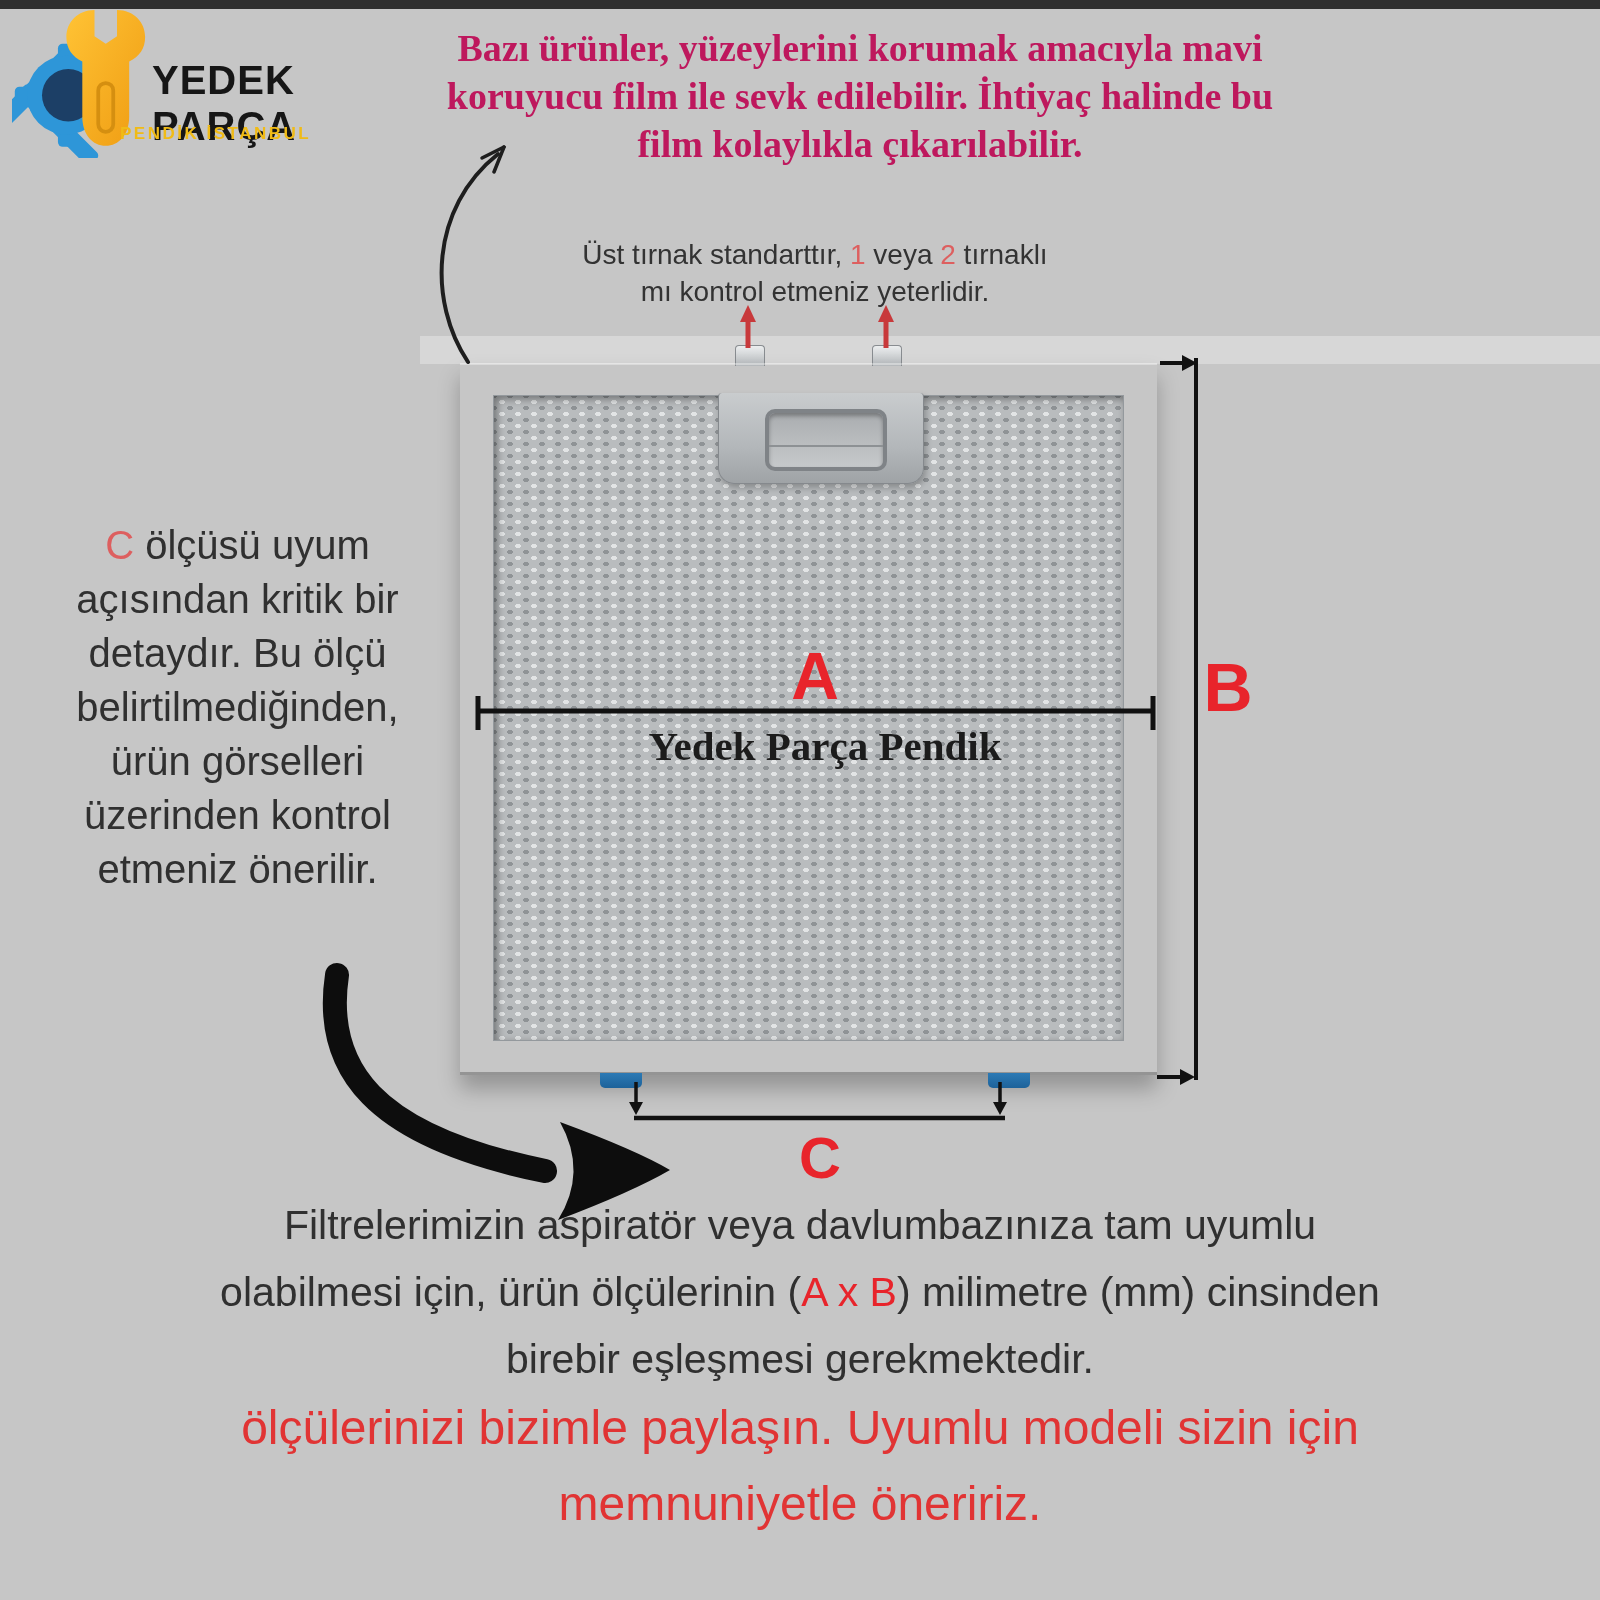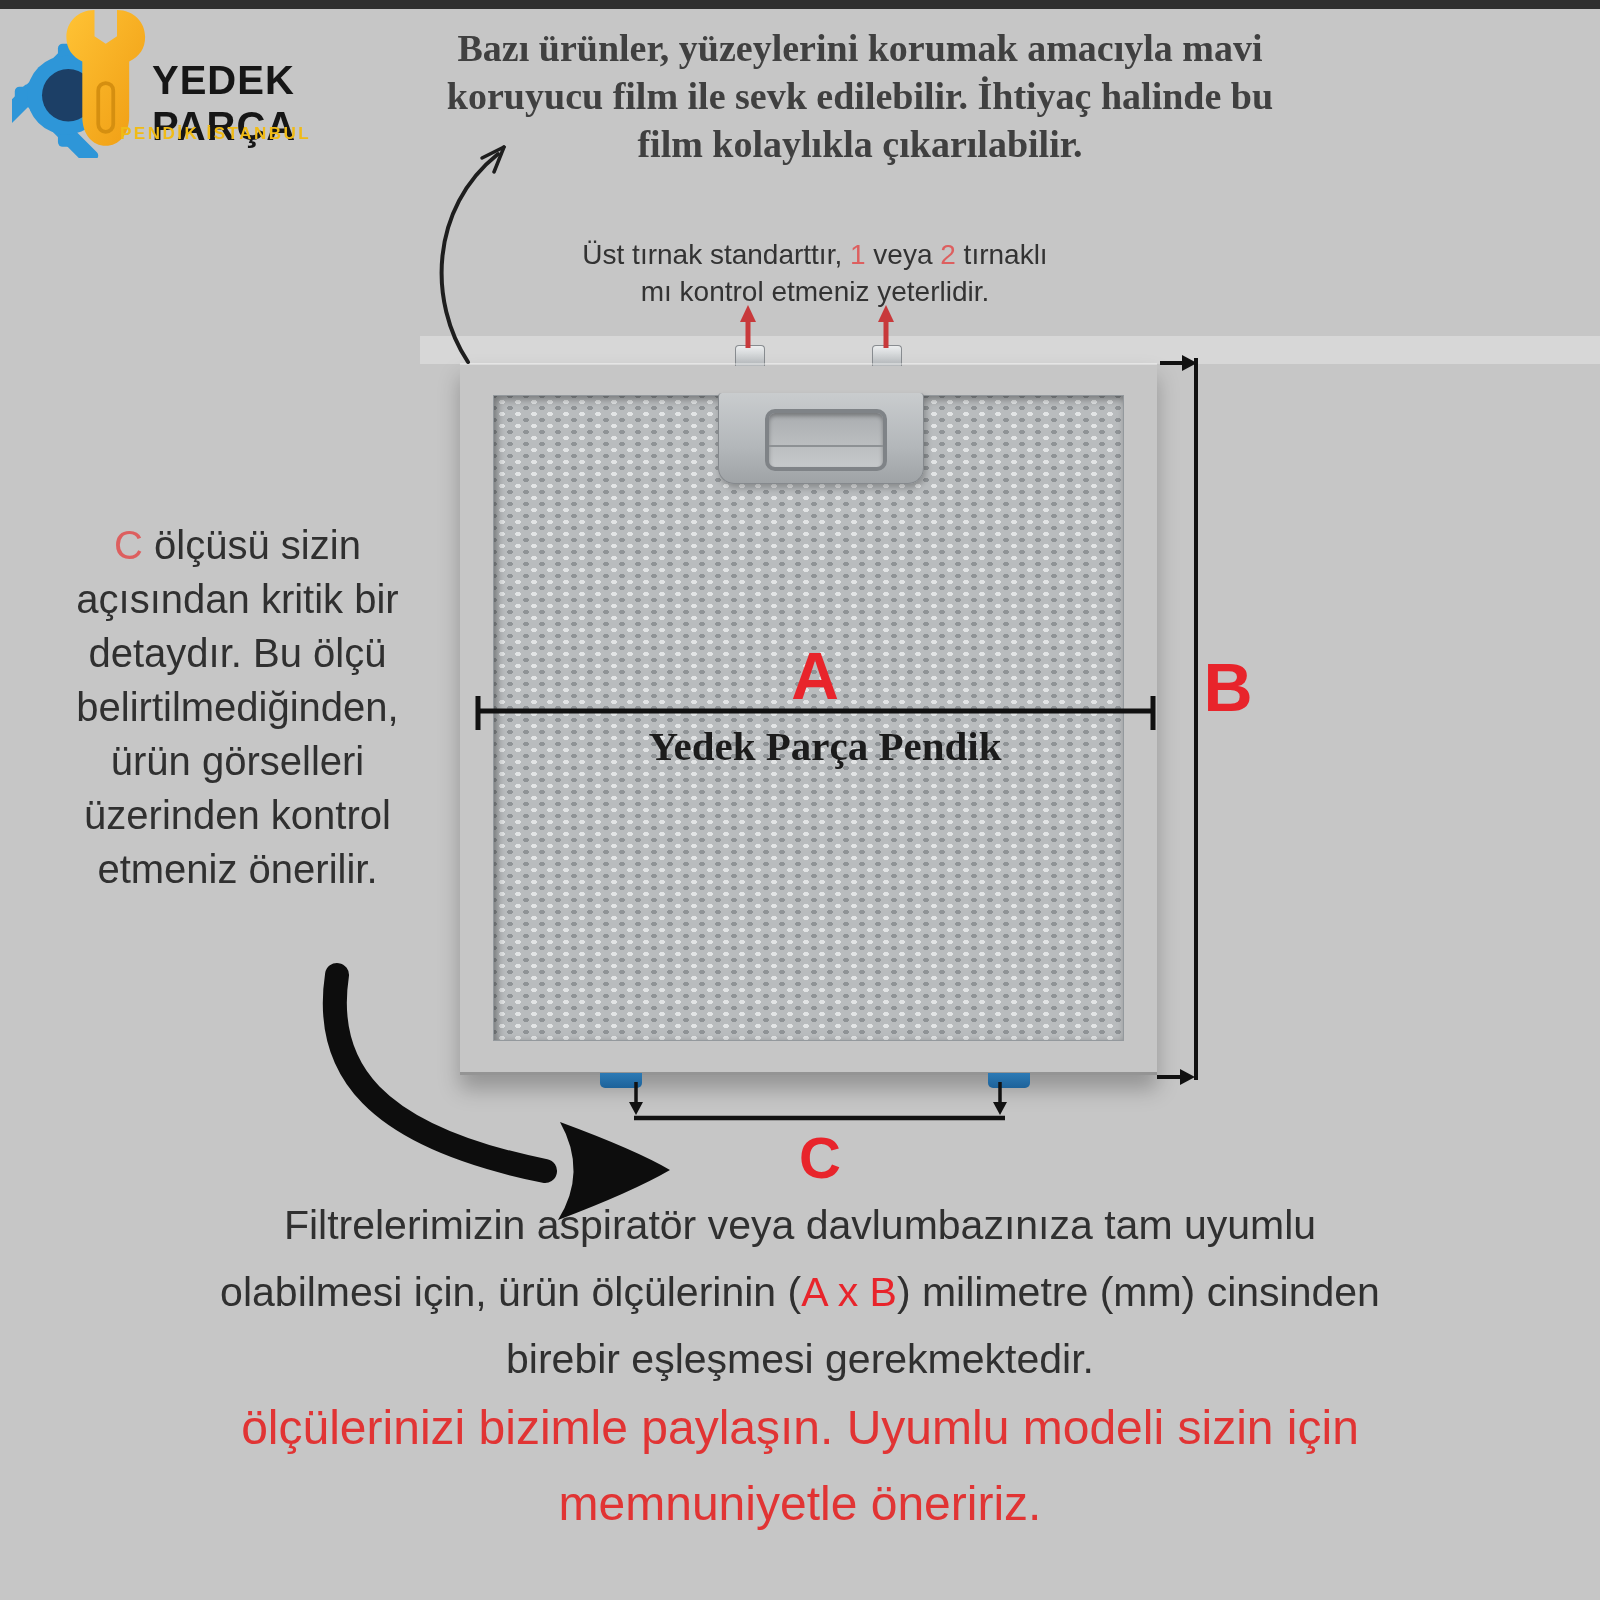--- a/index.html
+++ b/index.html
@@ -16,21 +16,21 @@
   #logo{left:12px;top:6px;width:330px;height:160px;}
   #logo-icon{position:absolute;left:0;top:2px;width:150px;height:150px;}
   .logo-line{position:absolute;left:140px;font-weight:bold;font-size:40px;letter-spacing:1px;color:#161616;margin-top:36px;}
   #logo-line1{top:16px;}
   #logo-line2{top:62px;}
   #logo-sub{position:absolute;left:108px;top:118px;font-weight:bold;font-size:17px;letter-spacing:2.5px;color:#f0bb16;}
   
   #heading{
     left:330px;top:24px;width:1060px;text-align:center;
     font-family:"Liberation Serif",serif;font-weight:bold;
-    font-size:38px;line-height:48px;color:#404040;
+    font-size:38px;line-height:48px;color:#be185d;
   }
   #tab-note{
     left:515px;top:236px;width:600px;text-align:center;
     font-size:28px;line-height:37px;color:#333;
   }
   .soft-red{color:#dd5f5f;}
   #left-note{
     left:15px;top:518px;width:445px;text-align:center;
     font-size:40px;line-height:54px;color:#303030;
   }
@@ -141,21 +141,21 @@
     <div>koruyucu film ile sevk edilebilir. İhtiyaç halinde bu</div>
     <div>film kolaylıkla çıkarılabilir.</div>
   </div>
 
   <div class="abs" id="tab-note">
     <div><span>Üst tırnak standarttır, </span><span class="soft-red">1</span><span> veya </span><span class="soft-red">2</span><span> tırnaklı</span></div>
     <div>mı kontrol etmeniz yeterlidir.</div>
   </div>
 
   <div class="abs" id="left-note">
-    <div><span class="soft-red">C</span><span> ölçüsü sizin</span></div>
+    <div><span class="soft-red">C</span><span> ölçüsü uyum</span></div>
     <div>açısından kritik bir</div>
     <div>detaydır. Bu ölçü</div>
     <div>belirtilmediğinden,</div>
     <div>ürün görselleri</div>
     <div>üzerinden kontrol</div>
     <div>etmeniz önerilir.</div>
   </div>
 
   <div class="abs" id="light-band"></div>
   <div class="abs top-tab" id="top-tab-1"></div>

